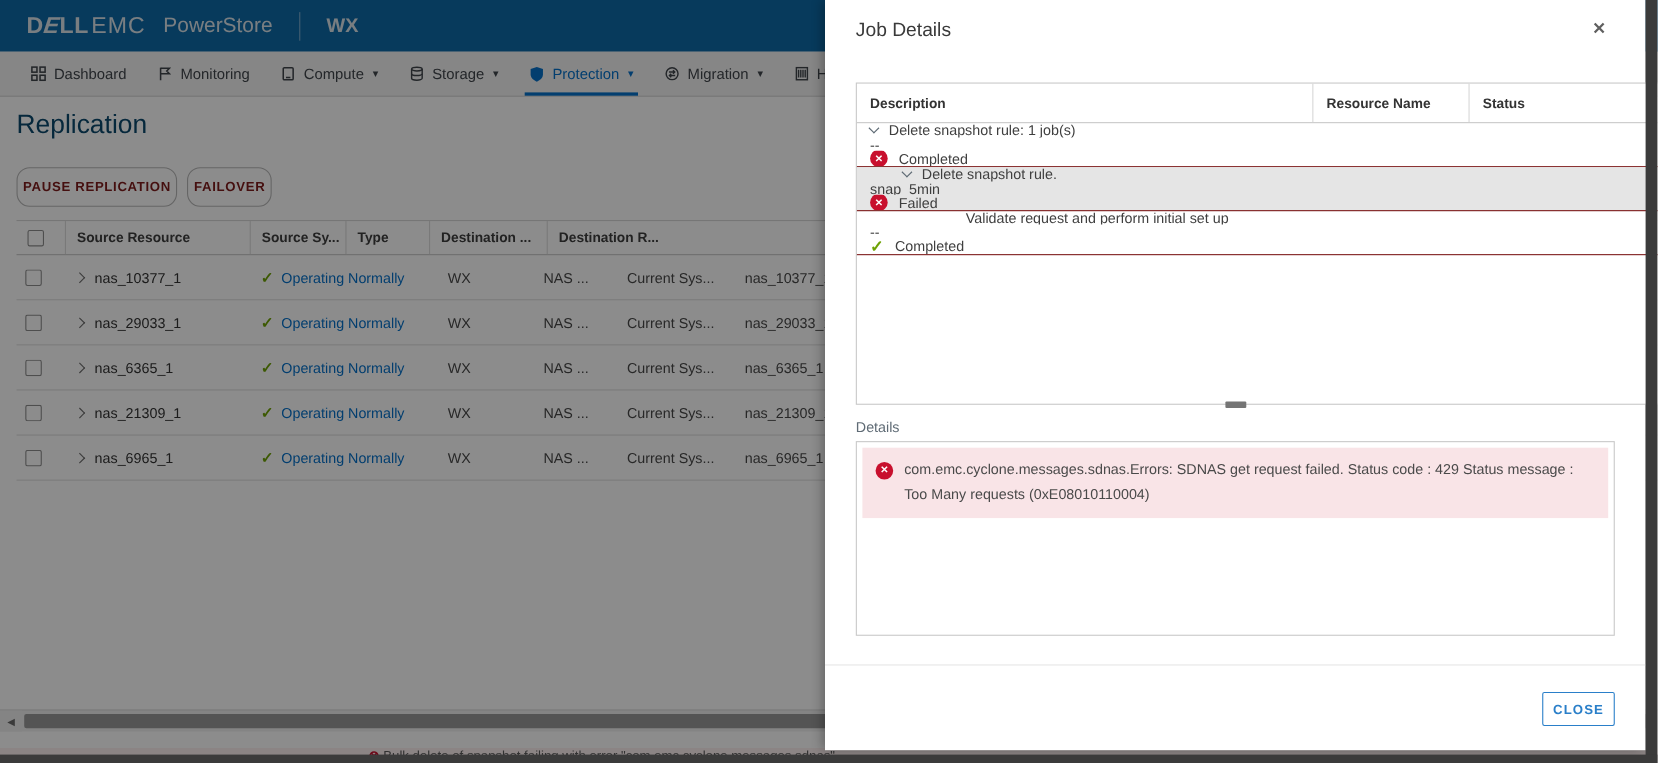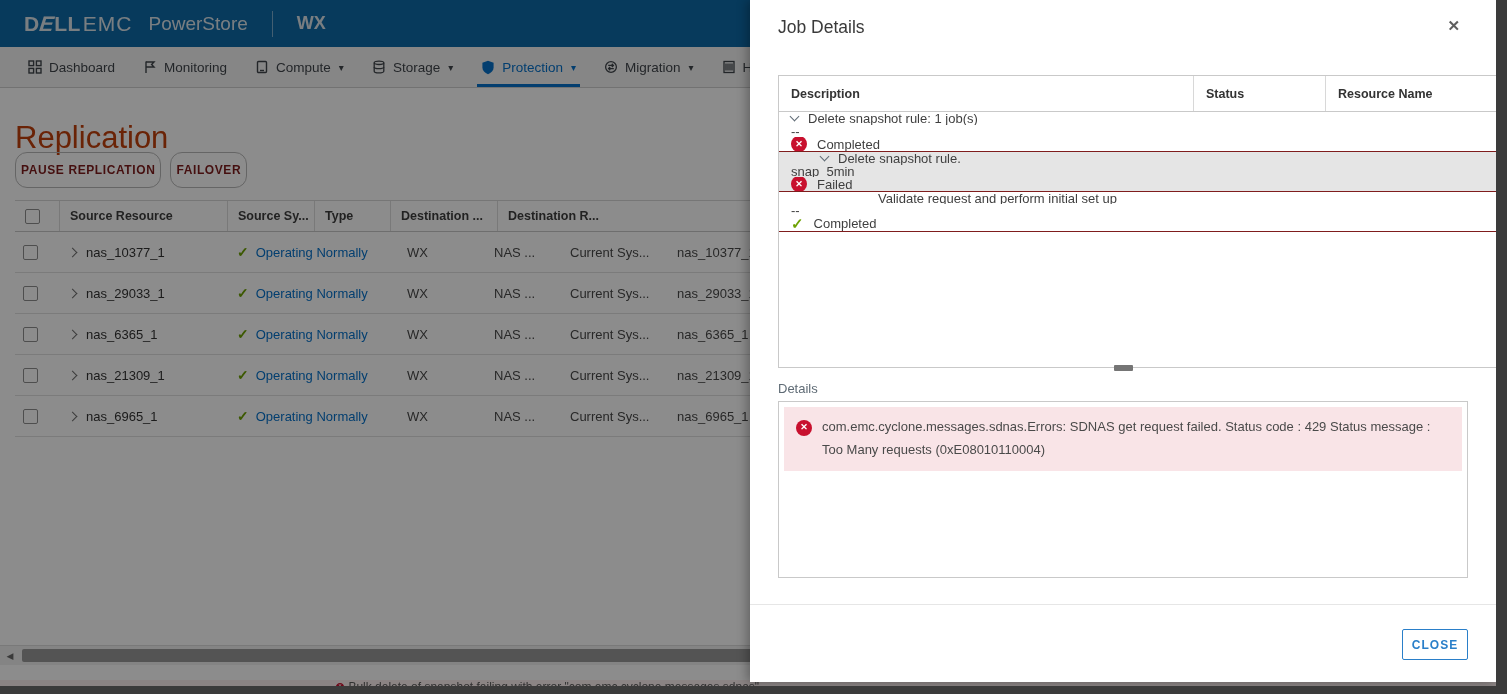--- a/index.html
+++ b/index.html
@@ -21,21 +21,21 @@
   .brand .cluster { font-size:18px; font-weight:bold; }
 
   .navbar { position:absolute; left:0; top:47px; width:100%; height:41px; background:#f4f4f4; border-bottom:1px solid #cfcfcf; display:flex; align-items:stretch; padding-left:14px; }
   .nav-item { display:flex; align-items:center; gap:7px; padding:0 14px; font-size:13.5px; color:#41464c; cursor:pointer; position:relative; }
   .nav-item svg { display:block; }
   .nav-item .caret { font-size:10px; margin-left:1px; }
   .nav-item.active { color:#0672cb; }
   .nav-item.active::after { content:""; position:absolute; left:10px; right:10px; bottom:0; height:3px; background:#0672cb; }
 
   .content { position:absolute; left:0; top:88px; right:0; bottom:0; background:#fff; }
-  .page-title { position:absolute; left:15px; top:32px; font-size:31px; font-weight:400; color:#c2410c; }
+  .page-title { position:absolute; left:15px; top:12px; font-size:24px; font-weight:400; color:#0c4a6e; }
   .action-row { position:absolute; left:15px; top:64px; display:flex; gap:9px; }
   .btn-disabled { border:1px solid #b9b9b9; background:transparent; color:#7f1d1d; font-size:12px; font-weight:bold; letter-spacing:0.6px; padding:10px 5px; border-radius:12px; }
 
   .rep-table { position:absolute; left:15px; top:112px; right:0; }
   .rep-header { display:flex; height:32px; border-top:1px solid #d8d8d8; border-bottom:1px solid #c9c9c9; background:#fff; }
   .rep-header .cell { display:flex; align-items:center; font-size:12.5px; font-weight:bold; color:#3f3f3f; padding:0 10px; border-left:1px solid #dcdcdc; }
   .rep-header .cell:first-child { border-left:none; }
   .rep-row { display:flex; height:41px; border-bottom:1px solid #e0e0e0; align-items:center; }
   .cell { flex:0 0 auto; overflow:hidden; white-space:nowrap; }
   .c-check { width:44px; display:flex; align-items:center; padding-left:8px; }
@@ -308,22 +308,22 @@
 
   <div class="overlay"></div>
 
   <div class="modal">
     <div class="modal-title">Job Details</div>
     <div class="modal-close">✕</div>
 
     <div class="job-table">
       <div class="job-head">
         <div class="jcell jc-desc">Description</div>
+        <div class="jcell jc-res">Resource Name</div>
         <div class="jcell jc-stat">Status</div>
-        <div class="jcell jc-res">Resource Name</div>
       </div>
       <div id="job-rows">
           <div class="job-row">
             <div class="jcell jc-desc" style="padding-left: 12px;">
               <span class="chev-down"></span>
               <span>Delete snapshot rule: 1 job(s)</span>
             </div>
             <div class="jcell jc-res">--</div>
             <div class="jcell jc-stat">
               <span class="status-icon-error">✕</span>

